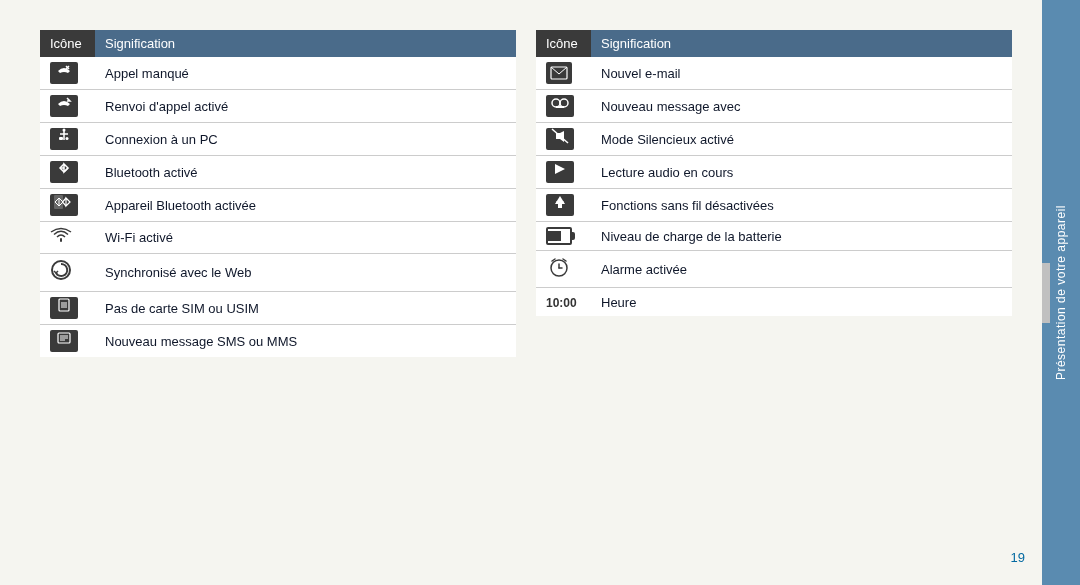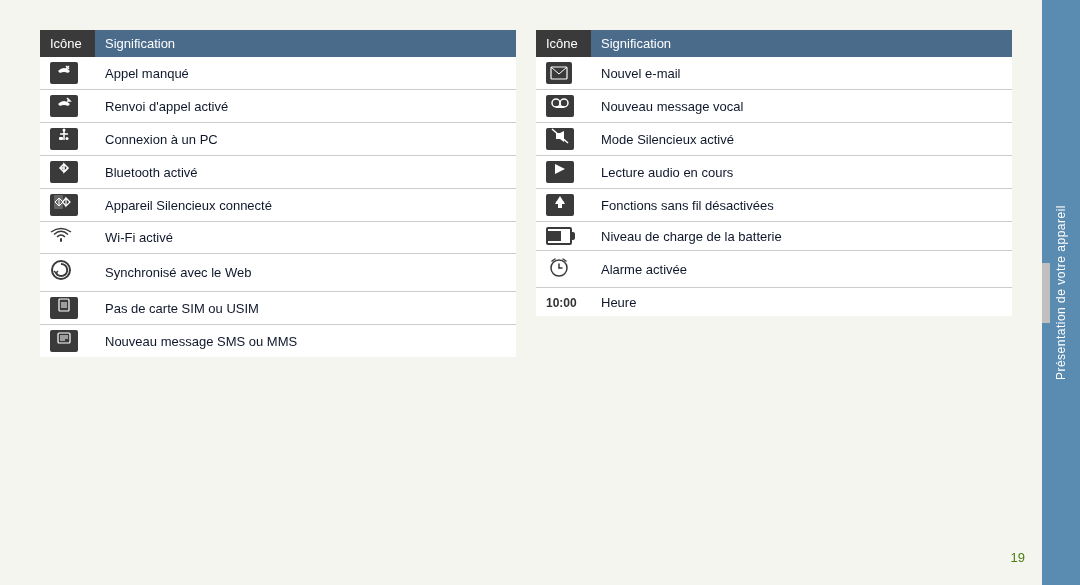--- a/index.html
+++ b/index.html
@@ -113,21 +113,21 @@
       width: 8px;
       height: 60px;
       background: #c0c0c0;
     }
 
     .page-number {
       position: absolute;
       bottom: 20px;
       right: 55px;
       font-size: 13px;
-      color: #4d7c0f;
+      color: #0369a1;
     }
   </style>
 </head>
 <body>
 
 <div class="main-content">
 
   <div class="table-container">
     <table>
       <thead>
@@ -192,21 +192,21 @@
             <div class="icon-box">
               <svg width="20" height="16" viewBox="0 0 20 16">
                   <rect x="0" y="1" width="9" height="14" rx="1" fill="#666"></rect>
                   <path d="M5 4 L9 8 L5 12 L5 4 Z" fill="none" stroke="white" stroke-width="1"></path>
                   <path d="M5 4 L1 8 L5 12" fill="none" stroke="white" stroke-width="1"></path>
                   <path d="M12 4 L16 8 L12 12 L12 4 Z" fill="none" stroke="white" stroke-width="1.2"></path>
                   <path d="M12 4 L8.5 8 L12 12" fill="none" stroke="white" stroke-width="1.2"></path>
                 </svg>
             </div>
           </td>
-          <td class="text-cell">Appareil Silencieux connecté</td>
+          <td class="text-cell">Appareil Bluetooth activée</td>
         </tr>
         <tr>
           <td class="icon-cell">
             <div style="display:inline-block;font-size:18px;color:#3a3a3a;">
               <svg width="22" height="16" viewBox="0 0 22 16">
                   <path d="M11 12 L11 14" stroke="#3a3a3a" stroke-width="2" stroke-linecap="round"></path>
                   <path d="M7 10 Q11 6 15 10" fill="none" stroke="#3a3a3a" stroke-width="1.5"></path>
                   <path d="M4 7.5 Q11 1 18 7.5" fill="none" stroke="#3a3a3a" stroke-width="1.5"></path>
                   <path d="M1 5 Q11 -2 21 5" fill="none" stroke="#3a3a3a" stroke-width="1.5"></path>
                 </svg>
@@ -279,21 +279,21 @@
         <tr>
           <td class="icon-cell">
             <div class="icon-box">
               <svg width="18" height="14" viewBox="0 0 18 14">
                   <circle cx="5" cy="7" r="4" fill="none" stroke="white" stroke-width="1.5"></circle>
                   <circle cx="13" cy="7" r="4" fill="none" stroke="white" stroke-width="1.5"></circle>
                   <line x1="5" y1="11" x2="13" y2="11" stroke="white" stroke-width="2"></line>
                 </svg>
             </div>
           </td>
-          <td class="text-cell">Nouveau message vocal</td>
+          <td class="text-cell">Nouveau message avec</td>
         </tr>
         <tr>
           <td class="icon-cell">
             <div class="icon-box">
               <svg width="18" height="16" viewBox="0 0 18 16">
                   <path d="M5 5 L5 11 L9 11 L13 14 L13 3 L9 5 Z" fill="white"></path>
                   <line x1="1" y1="1" x2="17" y2="15" stroke="white" stroke-width="1.5"></line>
                 </svg>
             </div>
           </td>

